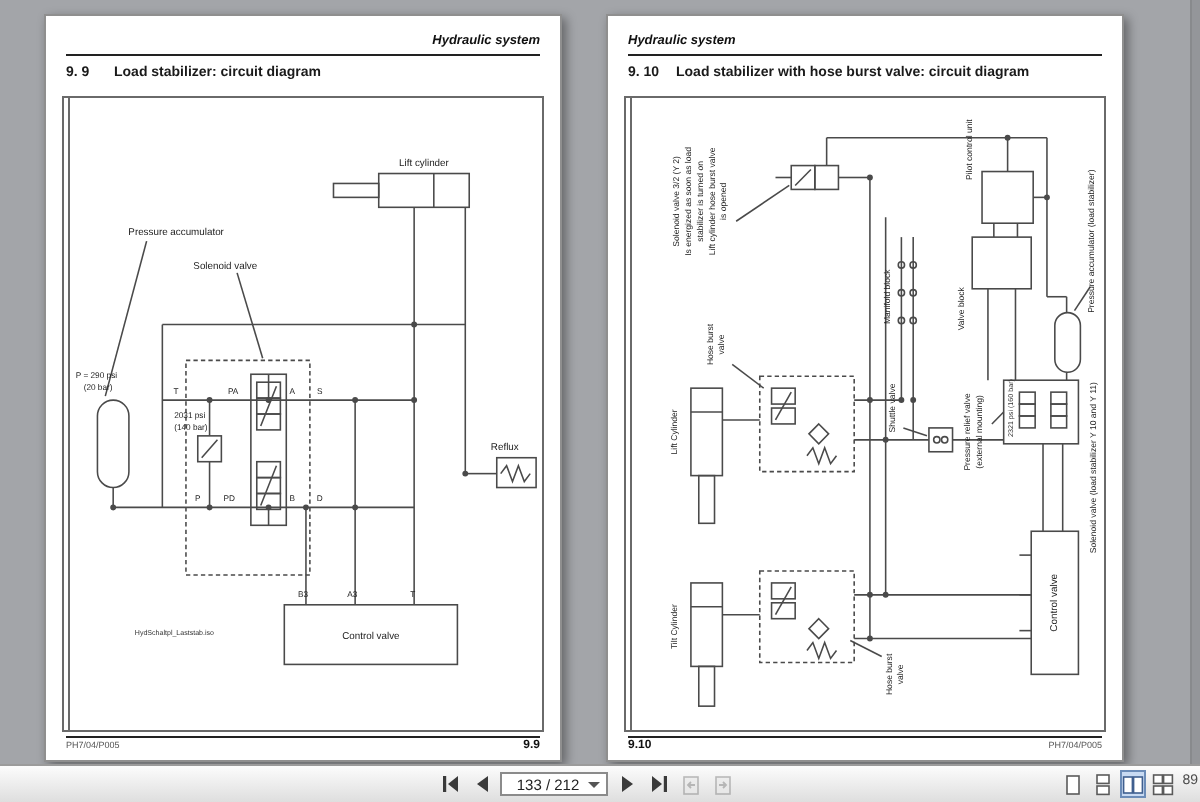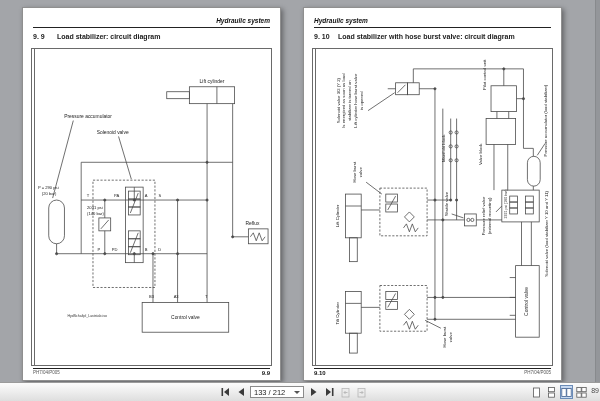--- a/index.html
+++ b/index.html
@@ -44,21 +44,21 @@
   
   .toolbar{position:absolute;left:0;right:0;bottom:0;height:18px;
     background:linear-gradient(#fcfcfc,#dedede);border-top:1px solid #9b9b9b;}
   .navg{position:absolute;left:218px;top:2px;display:flex;align-items:center;gap:3px;height:14px;}
   .tbtn{width:13px;height:13px;border:0;background:transparent;padding:0;margin:0;
     display:flex;align-items:center;justify-content:center;cursor:pointer;}
   .tbtn svg{display:block;}
   .ghost{opacity:.55;}
   .pagebox{width:54px;height:12px;background:#fff;border:1px solid #8b8b8b;
     font-size:7.5px;color:#222;display:flex;align-items:center;padding:0 3px;box-sizing:border-box;}
-  .pagebox .val{flex:1;text-align:left;}
+  .pagebox .val{flex:1;text-align:center;}
   .caret{width:0;height:0;border-left:3px solid transparent;border-right:3px solid transparent;border-top:3px solid #555;}
   .viewg{position:absolute;right:12px;top:2px;display:flex;gap:2px;align-items:center;height:14px;}
   .vbtn{width:13px;height:14px;border:1px solid transparent;background:transparent;padding:0;
     display:flex;align-items:center;justify-content:center;cursor:pointer;box-sizing:border-box;}
   .vbtn.sel{background:#c8daf2;border:1px solid #6b8cb8;}
   .status{position:absolute;right:1px;top:4px;font-size:7px;color:#4a4a4a;}
 </style>
 </head>
 <body>
 

